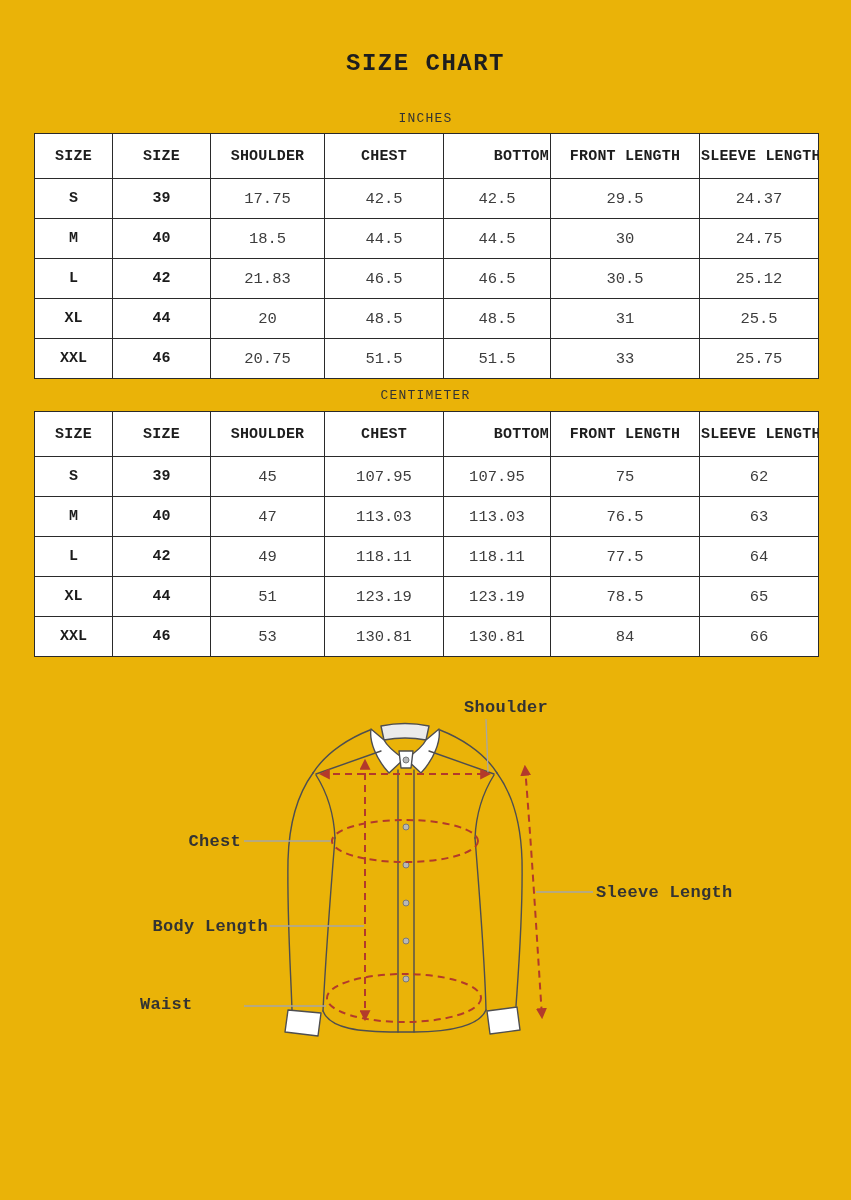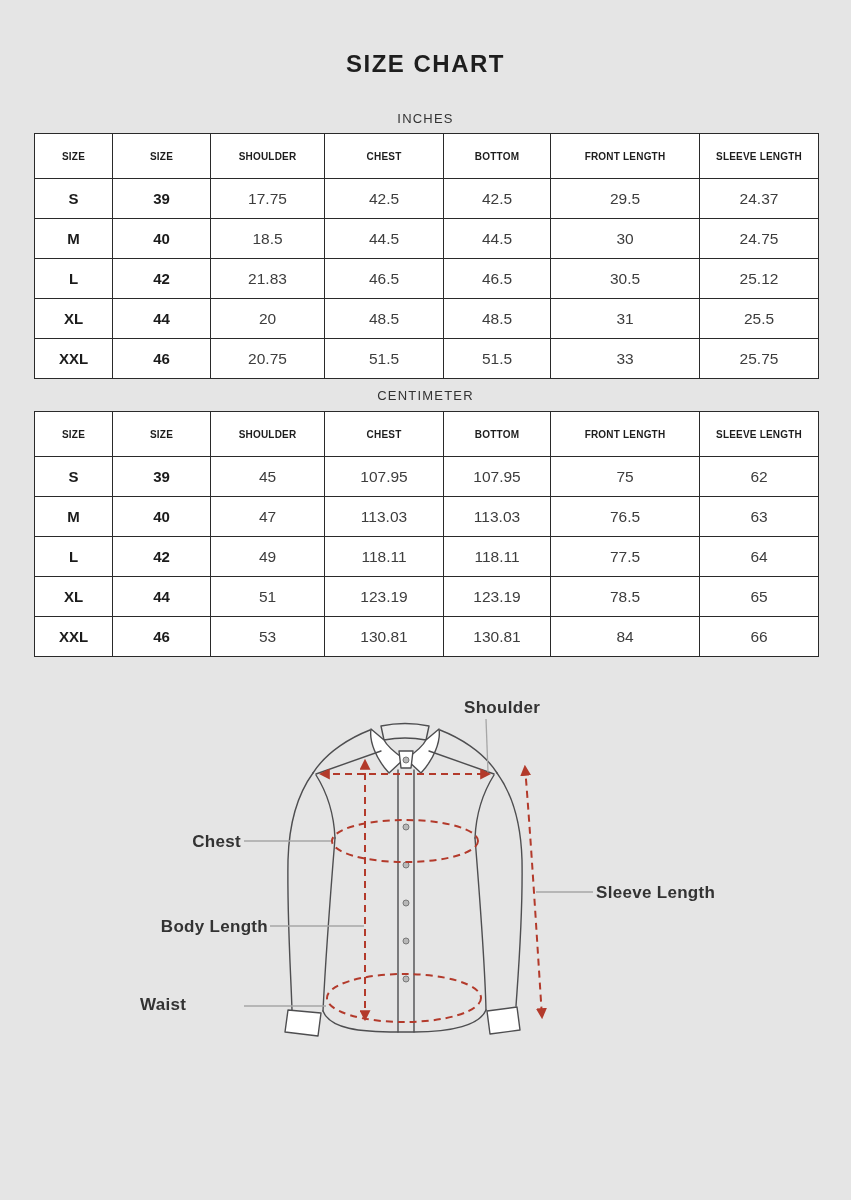--- a/index.html
+++ b/index.html
@@ -1,21 +1,21 @@
 <!DOCTYPE html>
 <html><head>
 <meta charset="utf-8">
 <style>
   html,body{margin:0;padding:0;background:#ffffff;}
   .page{
     position:relative;
     width:851px;height:1200px;
     margin:0 auto;
-    background:#e5e5e5;
-    font-family:Liberation Sans, sans-serif;
+    background:#eab308;
+    font-family:Liberation Mono, monospace;
     overflow:hidden;
   }
   .title{
     position:absolute;top:50px;left:0;width:100%;
     text-align:center;
     font-size:24px;font-weight:bold;letter-spacing:1.5px;
     color:#1e1e1e;
   }
   .unit-label{
     position:absolute;left:0;width:100%;
@@ -32,37 +32,37 @@
   }
   .t1{top:133px;}
   .t2{top:411px;}
   .size-table th,.size-table td{
     border:1px solid #2a2a2a;
     text-align:center;vertical-align:middle;
     overflow:hidden;white-space:nowrap;
   }
   .size-table th{
     height:42px;
-    font-size:10px;font-weight:bold;color:#1d1d1d;letter-spacing:0.2px;
+    font-size:15px;font-weight:bold;color:#1d1d1d;letter-spacing:0.2px;
   }
   .size-table td{
     height:37px;
     font-size:15.5px;font-weight:normal;color:#3d3d3d;
   }
   .size-table td.size-col{
     font-weight:bold;color:#1b1b1b;font-size:15px;
   }
   .size-table td.raised{
     text-align:center;
   }
   .size-table th:nth-child(1){width:75px;}
   .size-table th:nth-child(2){width:95px;}
   .size-table th:nth-child(3){width:111px;}
   .size-table th:nth-child(4){width:116px;}
-  .size-table th:nth-child(5){width:104px;}
+  .size-table th:nth-child(5){width:104px;text-align:right;}
   .size-table th:nth-child(6){width:146px;}
   .diagram-svg{position:absolute;left:0;top:680px;}
   .diag-label{
     position:absolute;
     font-size:17px;font-weight:bold;letter-spacing:0.3px;
     color:#333333;white-space:nowrap;
   }
   .lbl-shoulder{left:464px;top:698px;}
   .lbl-chest{left:141px;top:832px;width:100px;text-align:right;}
   .lbl-body-length{left:118px;top:917px;width:150px;text-align:right;}

